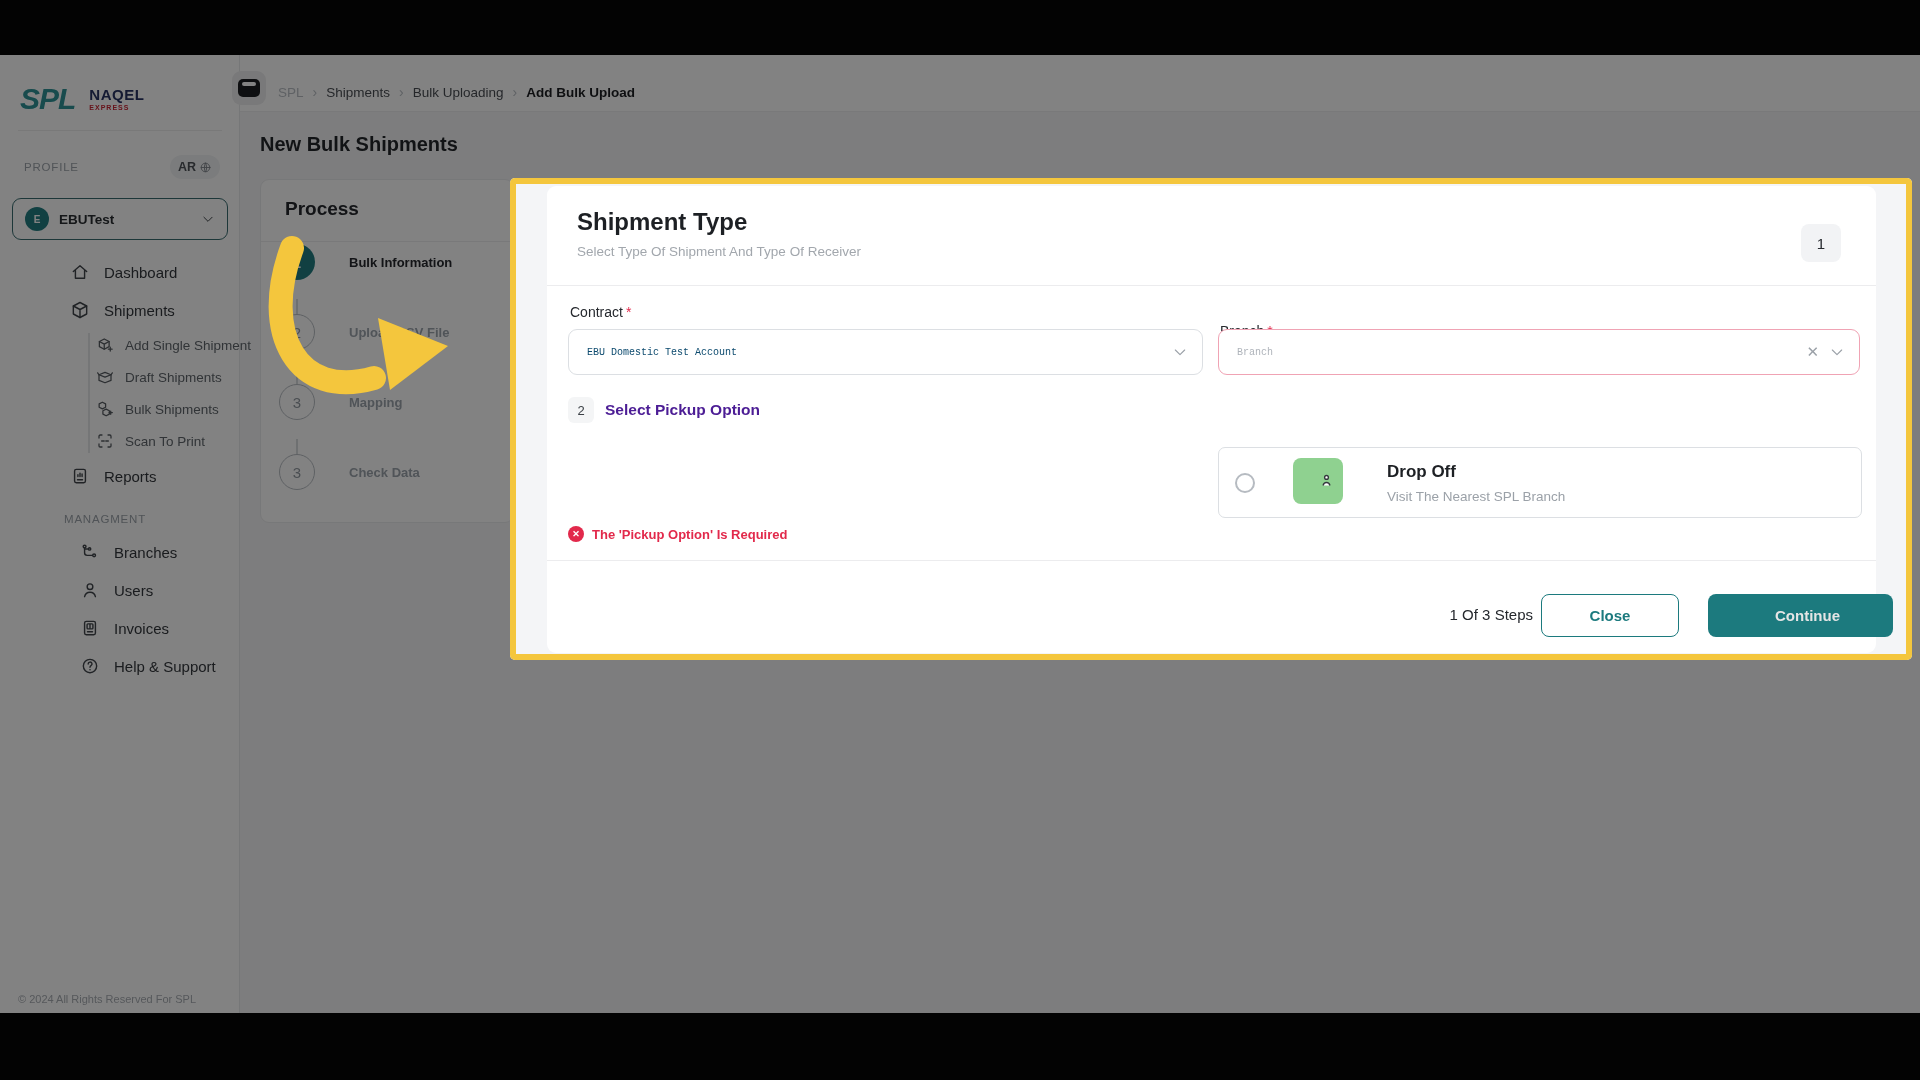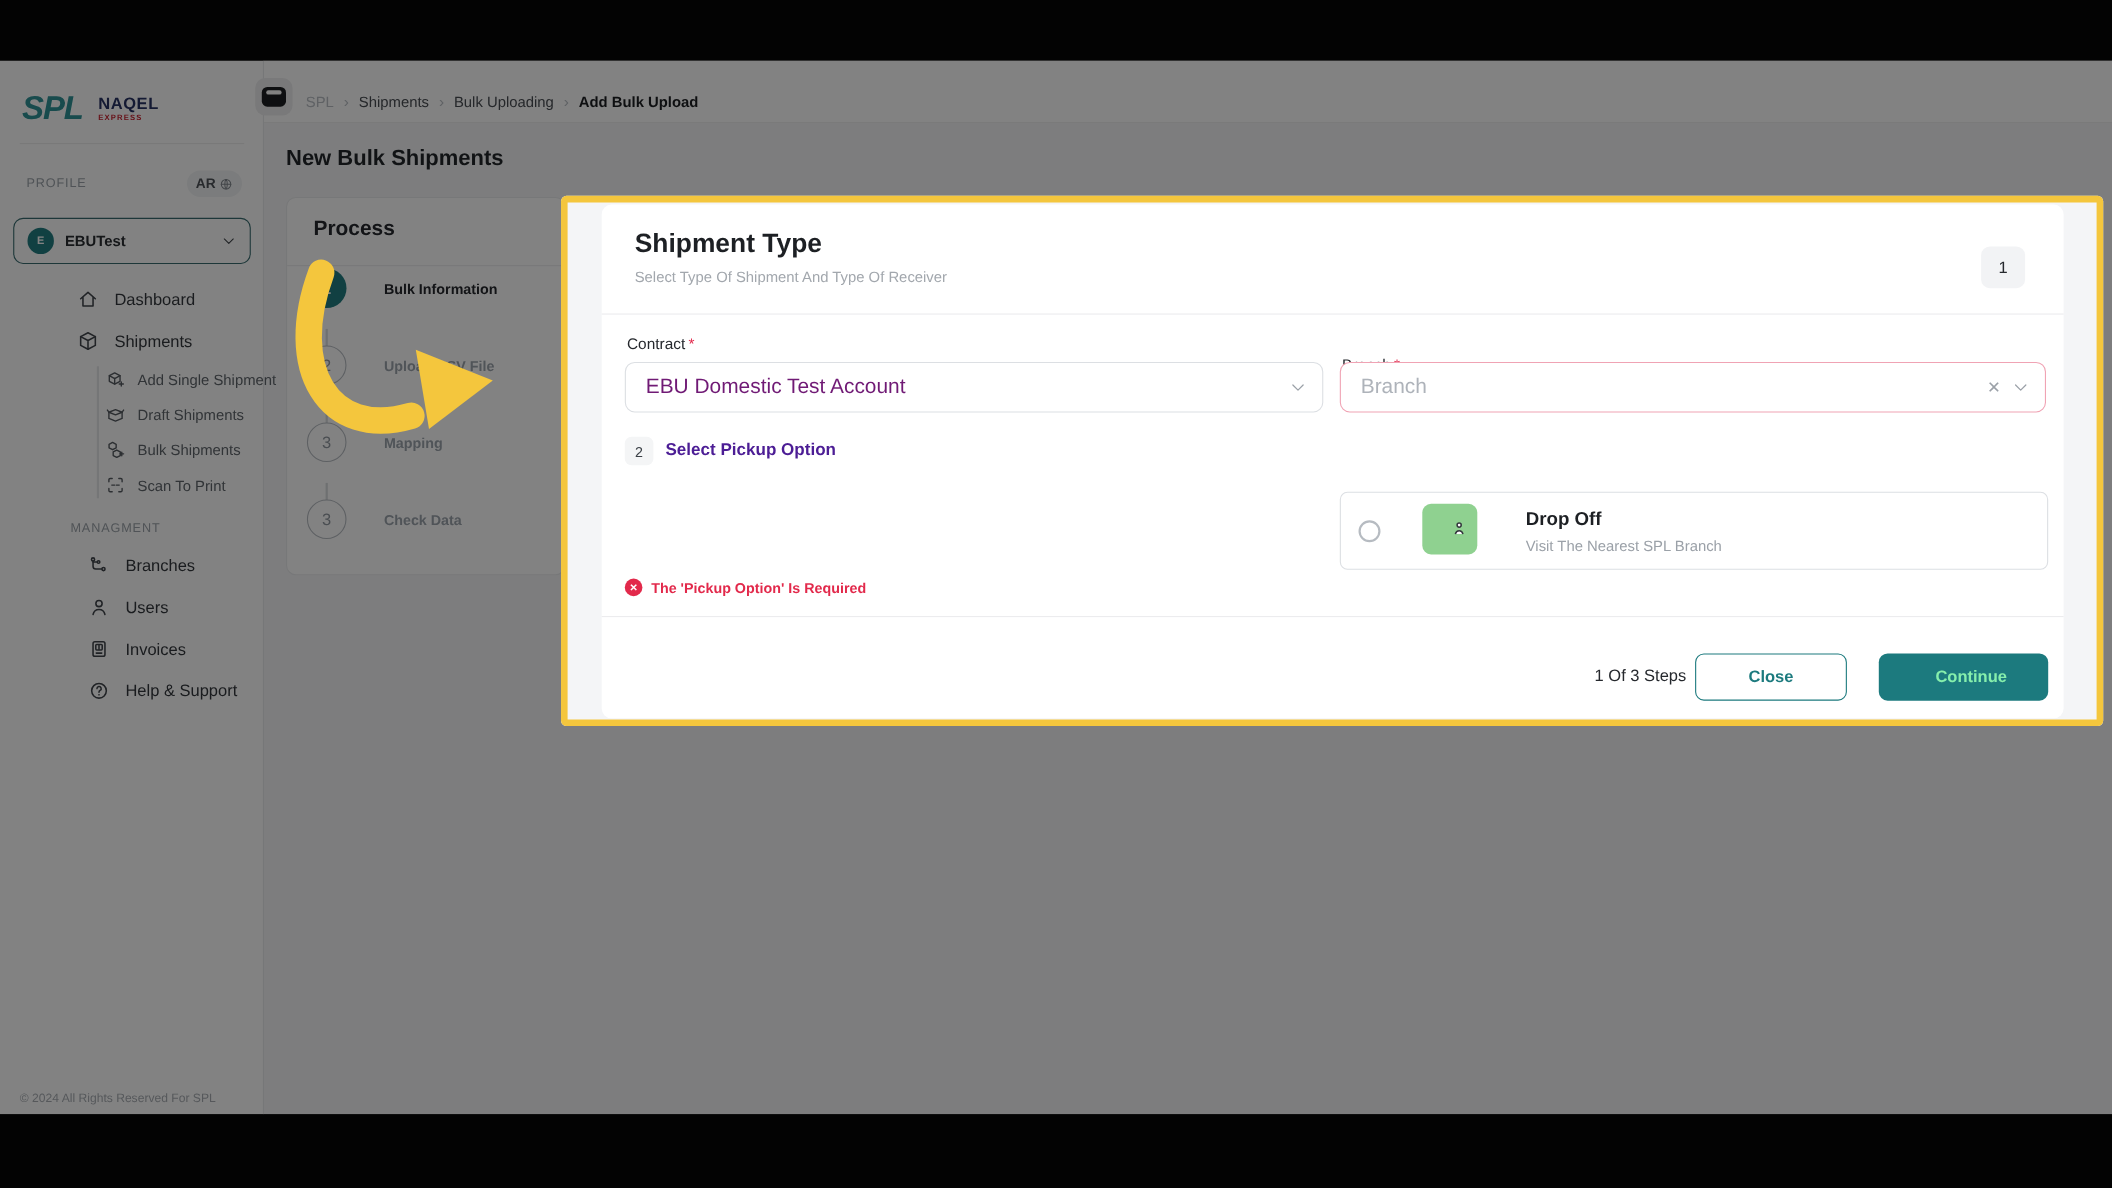--- a/index.html
+++ b/index.html
@@ -73,21 +73,21 @@
 
   
   .form-card { left:547px; top:186px; width:1329px; height:467px; background:#fff; border-radius:9px; }
   .form-title { position:absolute; left:30px; top:22px; font-size:24px; font-weight:700; color:#1d2024; }
   .form-subtitle { position:absolute; left:30px; top:58px; font-size:13.5px; color:#a2a7ad; }
   .badge-1 { position:absolute; left:1254px; top:38px; width:40px; height:38px; background:#f2f3f5; border-radius:8px; display:flex; align-items:center; justify-content:center; font-size:15px; color:#26292e; }
   .form-divider { position:absolute; left:0; top:99px; width:100%; height:1px; background:#ececee; }
   .field-label { position:absolute; top:118px; font-size:14px; color:#25282d; font-weight:400; }
   .req { color:#e2294b; margin-left:3px; }
   .field { position:absolute; top:143px; height:46px; border-radius:9px; background:#fff; display:flex; align-items:center; }
-  .field input { border:none; outline:none; flex:1; height:100%; padding:0 18px; font-size:19px; color:#701a75; background:transparent; font-family:Liberation Sans, sans-serif; }
+  .field input { border:none; outline:none; flex:1; height:100%; padding:0 18px; font-size:10px; color:#0c4a6e; background:transparent; font-family:Liberation Mono, monospace; }
   .field input::placeholder { color:#aeb3ba; }
   .field-contract { left:21px; width:635px; border:1px solid #dcdfe3; }
   .field-branch { left:671px; width:642px; border:1.8px solid #f0a3b4; }
   .field .tail-icons { display:flex; align-items:center; gap:10px; padding-right:14px; color:#9ba1a8; }
   .field svg { width:16px; height:16px; stroke:#9ba1a8; }
   .x-ic { font-size:15px; color:#9ba1a8; }
 
   .badge-2 { position:absolute; left:21px; top:211px; width:26px; height:26px; background:#f4f5f6; border-radius:6px; display:flex; align-items:center; justify-content:center; font-size:13px; color:#3b4046; }
   .step2-label { position:absolute; left:58px; top:215px; font-size:15.5px; font-weight:700; color:#4c1d95; }
 
@@ -110,21 +110,21 @@
   .opt-desc { font-size:13.5px; color:#9ba1a8; margin-top:7px; }
 
   .error-row { position:absolute; left:21px; top:340px; display:flex; align-items:center; gap:8px; }
   .err-ic { width:16px; height:16px; border-radius:50%; background:#e2294b; color:#fff; font-size:9px; font-weight:700; display:flex; align-items:center; justify-content:center; }
   .err-text { font-size:13px; font-weight:700; color:#e2294b; }
 
   .form-divider2 { position:absolute; left:0; top:374px; width:100%; height:1px; background:#ececee; }
   .steps-count { position:absolute; left:830px; top:420px; width:156px; text-align:right; font-size:15px; color:#25282d; }
   .btn { position:absolute; top:408px; height:43px; border-radius:8px; font-size:15px; font-weight:700; display:flex; align-items:center; justify-content:center; cursor:pointer; font-family:"Liberation Sans",sans-serif; }
   .btn-close { left:994px; width:138px; background:#fff; border:1.5px solid #1c7a7e; color:#1c7a7e; }
-  .btn-continue { left:1161px; width:154px; background:#1c7a7e; border:none; color:#86efac;padding-left:14px; }
+  .btn-continue { left:1161px; width:185px; background:#1c7a7e; border:none; color:#e5e5e5;padding-left:14px; }
 
   .arrow-svg { left:0; top:0; width:1920px; height:1080px; z-index:30; pointer-events:none; }
 
   svg.ic { fill:none; stroke-width:1.7; stroke-linecap:round; stroke-linejoin:round; }
 </style>
 </head>
 <body>
 
 <div class="stage">
 
@@ -199,20 +199,27 @@
             </svg>
           <span>Bulk Shipments</span>
         </div>
         <div class="smi">
           <svg class="ic" viewBox="0 0 24 24">
               <path d="M4 8V5.5A1.5 1.5 0 0 1 5.5 4H8M16 4h2.5A1.5 1.5 0 0 1 20 5.5V8M20 16v2.5a1.5 1.5 0 0 1-1.5 1.5H16M8 20H5.5A1.5 1.5 0 0 1 4 18.5V16"></path>
               <path d="M7.5 12h3.5M13 12h3.5"></path>
             </svg>
           <span>Scan To Print</span>
         </div>
+      </div>
+      <div class="mi">
+        <svg class="ic" viewBox="0 0 24 24">
+            <rect x="5.5" y="4" width="13" height="16" rx="2"></rect>
+            <path d="M9.5 12.5v-2M12 12.5V8.5M14.5 12.5v-3M9 16.5h6"></path>
+          </svg>
+        <span>Reports</span>
       </div>
       <div class="section-label">MANAGMENT</div>
       <div class="mi mgmt">
         <svg class="ic" viewBox="0 0 24 24">
             <circle cx="5.5" cy="5.5" r="1.7"></circle>
             <path d="M5.5 7.2V13a3 3 0 0 0 3 3h6.5"></path>
             <circle cx="16.9" cy="16" r="1.7"></circle>
             <circle cx="11.5" cy="8.3" r="1.4"></circle>
             <path d="M5.5 8.3h4.6"></path>
           </svg>

